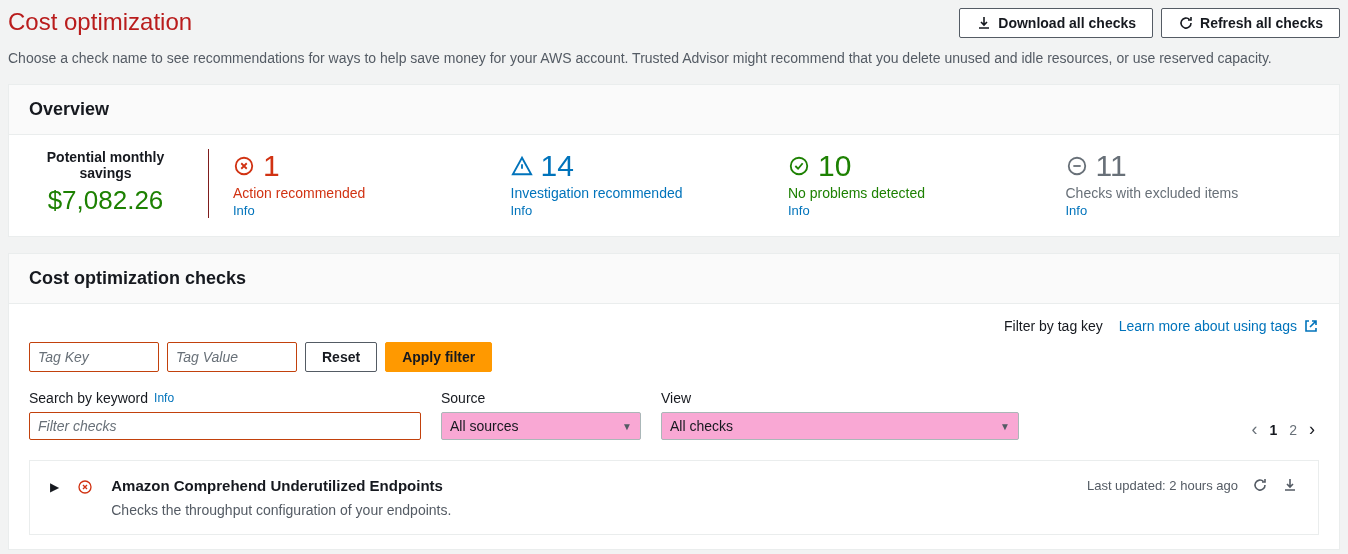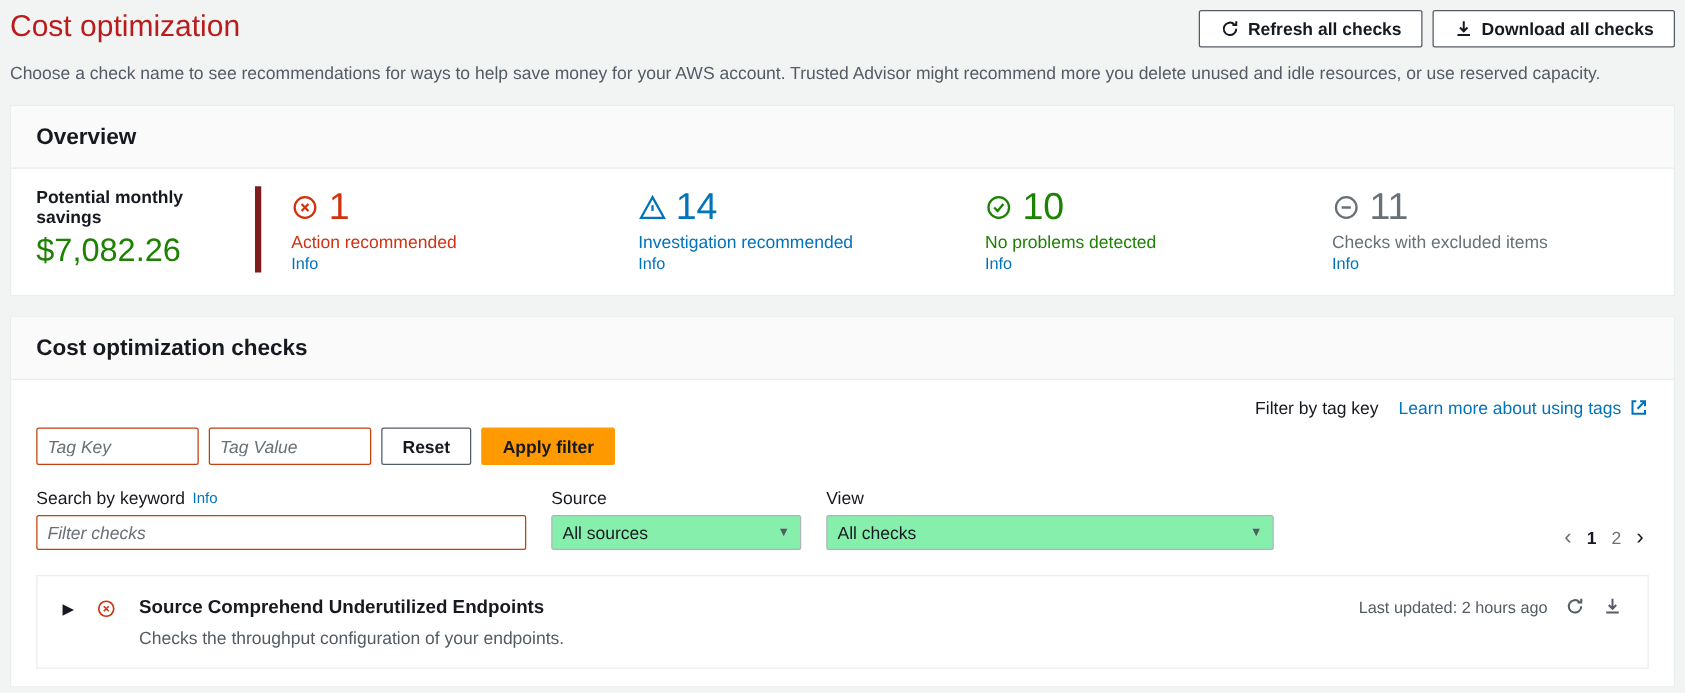--- a/index.html
+++ b/index.html
@@ -59,21 +59,22 @@
     font-size: 18px;
     font-weight: 700;
   }
   .overview-row {
     display: flex;
     padding: 14px 20px 18px 20px;
   }
   .savings-block {
     width: 180px;
     padding-right: 26px;
-    border-right: 5px solid #7f1d1d;
+    border-right: 1px solid #7f1d1d;
+    text-align: center;
   }
   .savings-label { font-size: 14px; font-weight: 700; margin-bottom: 4px; }
   .savings-value { font-size: 26px; color: #1d8102; }
   .stat-block {
     flex: 1;
     padding-left: 24px;
   }
   .stat-top { display: flex; align-items: center; gap: 8px; }
   .stat-num { font-size: 30px; font-weight: 300; }
   .stat-label { font-size: 14px; margin-top: 2px; }
@@ -99,21 +100,21 @@
   .search-row { display: flex; gap: 20px; align-items: flex-end; }
   .search-group { display: flex; flex-direction: column; }
   .grp-label { font-size: 14px; margin-bottom: 6px; display:flex; gap:6px; align-items:center;}
   .wide-input { width: 392px; font-style: italic;}
   .select {
     border: 1px solid #aab7b8;
     border-radius: 2px;
     padding: 5px 8px;
     font-size: 14px;
     width: 200px;
-    background: #86efac;
+    background: #f9a8d4;
     display: flex;
     justify-content: space-between;
     align-items: center;
     cursor: pointer;
   }
   .sel-wide { width: 358px; }
   .pager {
     margin-left: auto;
     display: flex;
     align-items: center;
@@ -141,35 +142,35 @@
   .chev { color:#aab7b8; font-size:18px; cursor:pointer;}
 </style>
 </head>
 <body>
 
 <div class="page-header">
   <h1 class="page-title">Cost optimization</h1>
   <div class="header-actions">
     <button class="btn">
       <svg class="small-icon" viewBox="0 0 16 16" fill="none" stroke="#16191f" stroke-width="1.6">
+          <path d="M8 2v8M5 7l3 3 3-3M3 13h10"></path>
+        </svg>
+      <span>Download all checks</span>
+    </button>
+    <button class="btn">
+      <svg class="small-icon" viewBox="0 0 16 16" fill="none" stroke="#16191f" stroke-width="1.6">
           <path d="M13 8a5 5 0 1 1-1.5-3.5"></path>
           <path d="M13 2v3h-3"></path>
         </svg>
       <span>Refresh all checks</span>
     </button>
-    <button class="btn">
-      <svg class="small-icon" viewBox="0 0 16 16" fill="none" stroke="#16191f" stroke-width="1.6">
-          <path d="M8 2v8M5 7l3 3 3-3M3 13h10"></path>
-        </svg>
-      <span>Download all checks</span>
-    </button>
   </div>
 </div>
 
-<div class="page-desc">Choose a check name to see recommendations for ways to help save money for your AWS account. Trusted Advisor might recommend more you delete unused and idle resources, or use reserved capacity.</div>
+<div class="page-desc">Choose a check name to see recommendations for ways to help save money for your AWS account. Trusted Advisor might recommend that you delete unused and idle resources, or use reserved capacity.</div>
 
 <div class="panel">
   <div class="panel-header">
     <div class="panel-title">Overview</div>
   </div>
   <div class="overview-row">
     <div class="savings-block">
       <div class="savings-label">Potential monthly savings</div>
       <div class="savings-value">$7,082.26</div>
     </div>
@@ -273,21 +274,21 @@
       </div>
     </div>
 
     <div class="check-item">
       <span style="cursor:pointer; font-size:12px; padding-top:3px;">▶</span>
       <svg class="small-icon red" style="margin-top:2px" viewBox="0 0 24 24" fill="none" stroke="currentColor" stroke-width="2">
           <circle cx="12" cy="12" r="9"></circle>
           <path d="M9 9l6 6M15 9l-6 6"></path>
         </svg>
       <div class="check-main">
-        <div class="check-title">Source Comprehend Underutilized Endpoints</div>
+        <div class="check-title">Amazon Comprehend Underutilized Endpoints</div>
         <div class="check-desc">Checks the throughput configuration of your endpoints.</div>
       </div>
       <div class="check-right">
         <span>Last updated: 2 hours ago</span>
         <svg class="small-icon" viewBox="0 0 16 16" fill="none" stroke="#545b64" stroke-width="1.6" style="cursor:pointer">
             <path d="M13 8a5 5 0 1 1-1.5-3.5"></path>
             <path d="M13 2v3h-3"></path>
           </svg>
         <svg class="small-icon" viewBox="0 0 16 16" fill="none" stroke="#545b64" stroke-width="1.6" style="cursor:pointer">
             <path d="M8 2v8M5 7l3 3 3-3M3 13h10"></path>

